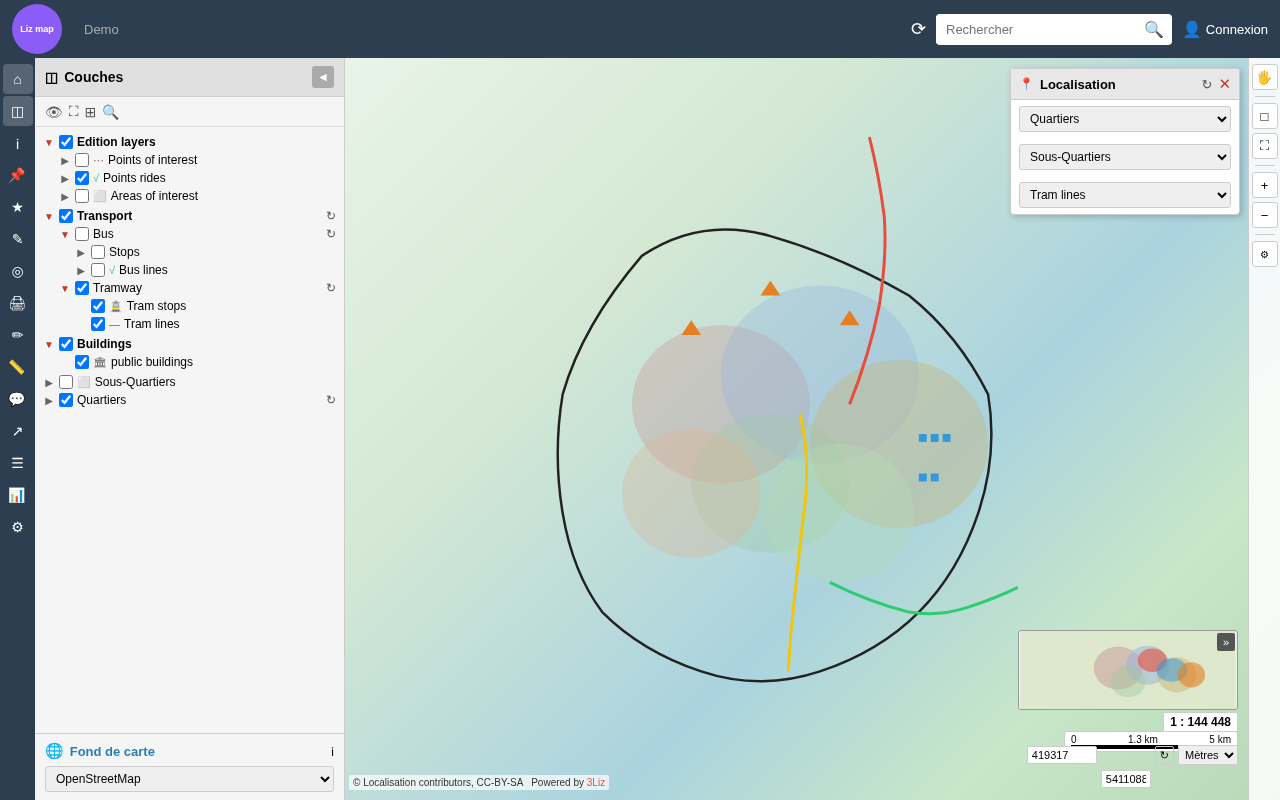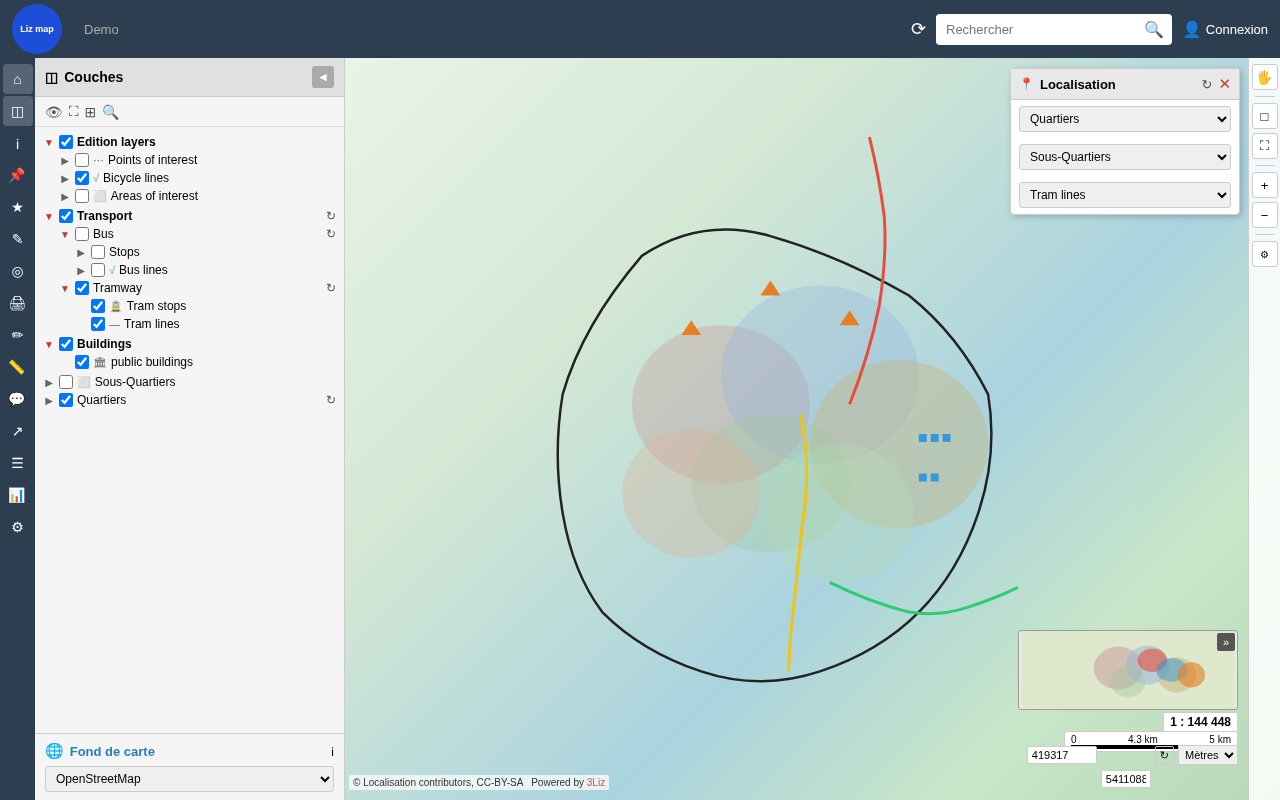--- a/index.html
+++ b/index.html
@@ -10,21 +10,21 @@
       background: #2c3e50;
       color: white;
       display: flex;
       align-items: center;
       height: 58px;
       padding: 0 12px;
       flex-shrink: 0;
     }
     #logo {
       width: 50px; height: 50px;
-      background: #1d4ed8;
+      background: #8b5cf6;
       border-radius: 50%;
       display: flex; align-items: center; justify-content: center;
       font-size: 10px; font-weight: bold; color: white;
       margin-right: 12px;
       flex-shrink: 0;
     }
     #app-title { font-size: 22px; font-weight: bold; color: white; }
     #app-demo { font-size: 13px; color: #aaa; margin-left: 10px; }
     .header-spacer { flex: 1; }
     #header-actions { display: flex; align-items: center; gap: 10px; }
@@ -269,21 +269,21 @@
           <span class="expand-icon">▶</span>
           <input type="checkbox" class="cb" style="">
           <span class="layer-icon">⋯</span>
           <span class="layer-label">Points of interest</span>
         </div>
 
         <div class="tree-row indent-1">
           <span class="expand-icon">▶</span>
           <input type="checkbox" class="cb" checked="" style="">
           <span class="layer-icon" style="color:#2ecc71;">√</span>
-          <span class="layer-label">Bicycle lines</span>
+          <span class="layer-label">Points rides</span>
         </div>
 
         <div class="tree-row indent-1">
           <span class="expand-icon">▶</span>
           <input type="checkbox" class="cb" style="">
           <span class="layer-icon">⬜</span>
           <span class="layer-label">Areas of interest</span>
         </div>
       </div>
 
@@ -456,21 +456,21 @@
       <button id="mini-expand-btn" style="position:absolute;top:2px;right:2px;background:#555;color:white;border:none;cursor:pointer;width:18px;height:18px;font-size:11px;border-radius:2px;">»</button>
     </div>
 
     <div style="position:absolute;bottom:68px;right:42px;font-size:12px;font-weight:bold;background:white;padding:2px 6px;border-radius:1px;border:1px solid #ccc;">
       <span>1 : 144 448</span>
     </div>
 
     <div style="position:absolute;bottom:48px;right:42px;background:white;padding:2px 6px;border-radius:3px;border:1px solid #ccc;">
       <div style="display:flex;justify-content:space-between;font-size:10px;width:160px;">
         <span>0</span>
-        <span>4.3 km</span>
+        <span>1.3 km</span>
         <span>5 km</span>
       </div>
       <div style="width:160px;height:4px;background:black;"></div>
     </div>
 
     <div id="scale-inputs" style="position:absolute;bottom:12px;right:42px;display:flex;align-items:center;gap:4px;font-size:11px;">
       <input type="text" class="scale-field" style="width: 70px; padding: 2px 4px; border: 1px solid rgb(204, 204, 204); border-radius: 2px; font-size: 11px;" value="419317">
       <input type="text" class="scale-field" style="width: 50px; padding: 2px 4px; border: 1px solid rgb(204, 204, 204); border-radius: 2px; font-size: 11px; margin-top: 48px;" value="5411088">
       <button style="background:none;border:1px solid #ccc;border-radius:2px;cursor:pointer;padding:2px 4px;font-size:11px;">↻</button>
       <select style="padding:2px;border:1px solid #ccc;font-size:11px;">

